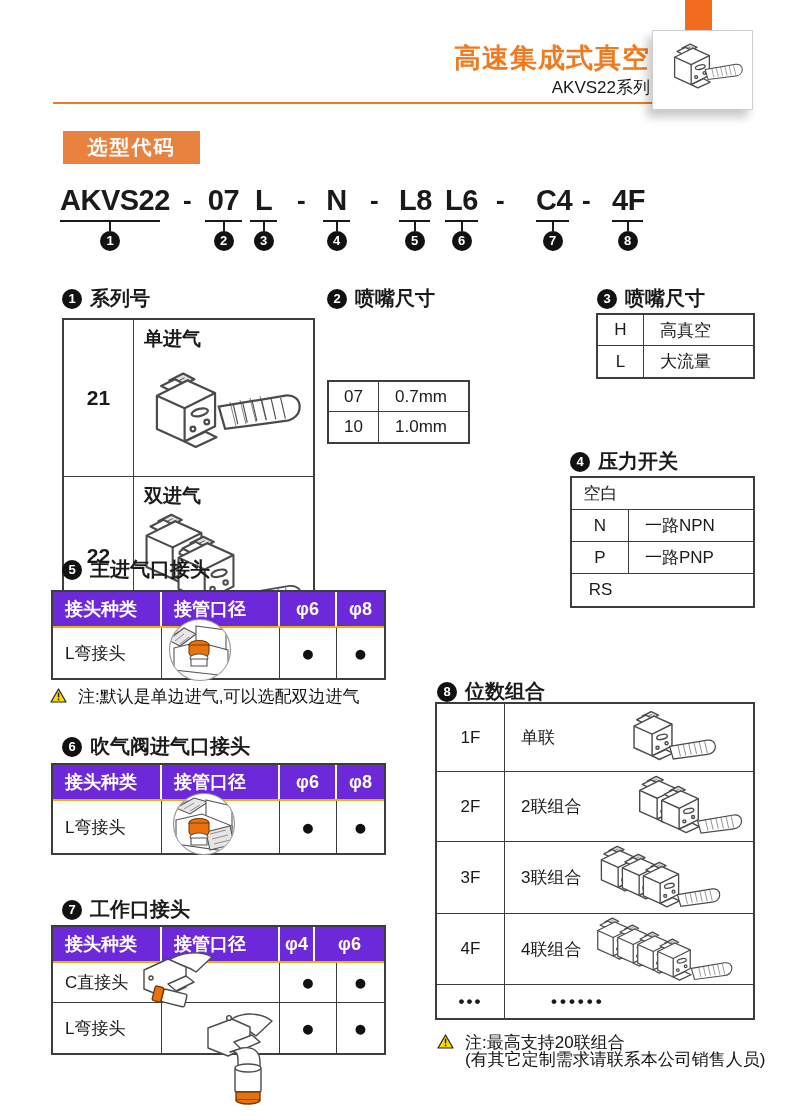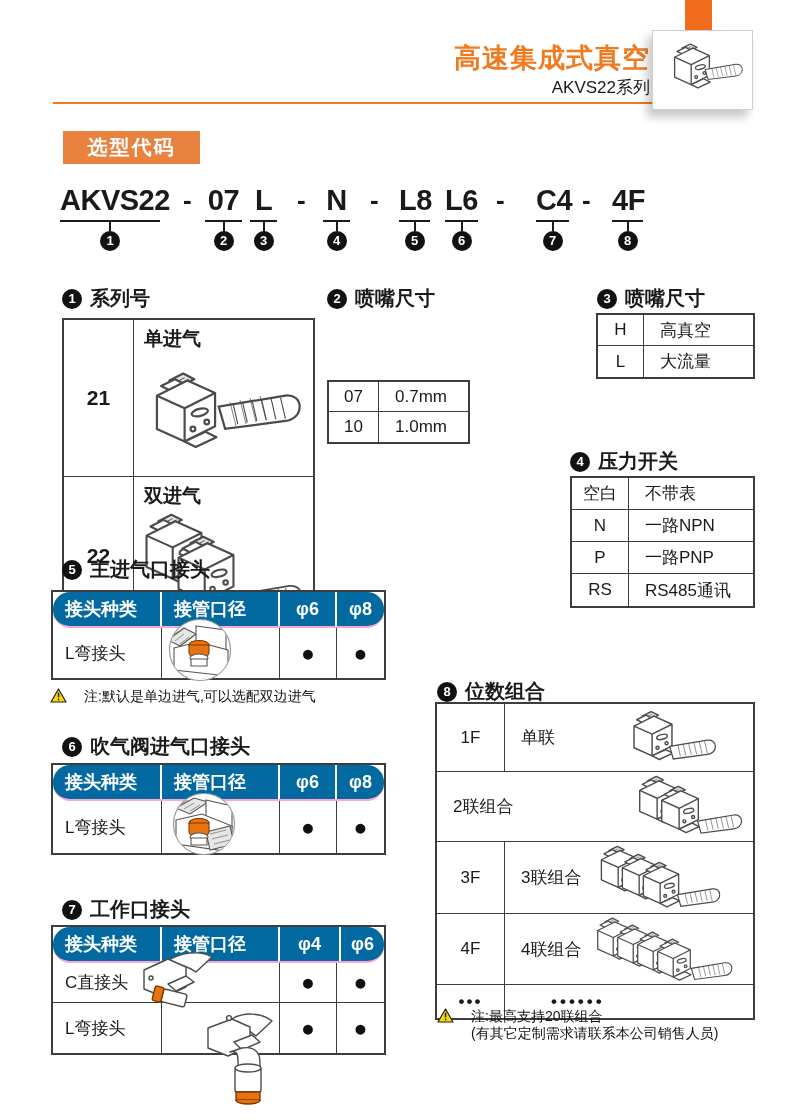--- a/index.html
+++ b/index.html
@@ -37,29 +37,29 @@
   .trow:last-child { border-bottom:none; }
   .tc { border-right:1.5px solid #3d3d3d; display:flex; align-items:center; position:relative; }
   .tc:last-child { border-right:none; }
   .tc.center { justify-content:center; }
   .code-cell { font-size:17px; }
   .val-cell  { font-size:17px; padding-left:16px; }
   .big-code  { font-size:21px; font-weight:bold; }
   .row-label { position:absolute; left:10px; top:6px; font-size:19px; font-weight:bold; }
   
   .htbl { position:absolute; border:2px solid #3d3d3d; background:#fff; }
-  .thead { display:flex; background:#0369a1; border-bottom:2px solid #f9a8d4;border-radius:17px; }
+  .thead { display:flex; background:#6d28d9; border-bottom:2px solid #eab308; }
   .th { color:#fff; font-size:18px; font-weight:bold; display:flex; align-items:center;
         padding-left:12px; border-right:2.5px solid #fff; }
   .th:last-child { border-right:none; }
   .th.center { justify-content:center; padding-left:0; }
   .dot { font-size:23px; line-height:1; color:#111; }
   .type-cell { font-size:17px; padding-left:12px; }
   
-  .note { position:absolute; display:flex; align-items:flex-start; gap:17px; font-size:14px; color:#111; }
+  .note { position:absolute; display:flex; align-items:flex-start; gap:11px; font-size:17px; color:#111; }
   .note .txt { line-height:17px; }
   .note .txt2 { line-height:17px; padding-left:0px; }
   
   .abs { position:absolute; }
   svg { display:block; }
 </style>
 </head>
 <body>
 
 <svg width="0" height="0" style="position:absolute" aria-hidden="true">
@@ -249,33 +249,31 @@
     </div>
   </div>
 
   <div class="sec-head" style="left:570px;top:448px">
     <div class="num-badge">4</div>
     <div class="sec-title">压力开关</div>
   </div>
   <div class="tbl" style="left:570px;top:476px;width:185px">
     <div class="trow" style="height:32px">
       <div class="tc center code-cell" style="width:57px">空白</div>
-      <div class="tc val-cell" style="flex:1">不带表</div>
     </div>
     <div class="trow" style="height:32px">
       <div class="tc center code-cell" style="width:57px">N</div>
       <div class="tc val-cell" style="flex:1">一路NPN</div>
     </div>
     <div class="trow" style="height:32px">
       <div class="tc center code-cell" style="width:57px">P</div>
       <div class="tc val-cell" style="flex:1">一路PNP</div>
     </div>
     <div class="trow" style="height:32px">
       <div class="tc center code-cell" style="width:57px">RS</div>
-      <div class="tc val-cell" style="flex:1">RS485通讯</div>
     </div>
   </div>
 
   <div class="sec-head" style="left:62px;top:556px">
     <div class="num-badge">5</div>
     <div class="sec-title">主进气口接头</div>
   </div>
   <div class="htbl" style="left:51px;top:590px;width:335px">
     <div class="thead">
       <div class="th" style="width:109px;height:34px">接头种类</div>
@@ -365,21 +363,21 @@
   </svg>
 
   <div class="sec-head" style="left:62px;top:896px">
     <div class="num-badge">7</div>
     <div class="sec-title">工作口接头</div>
   </div>
   <div class="htbl" style="left:51px;top:925px;width:335px">
     <div class="thead">
       <div class="th" style="width:109px;height:34px">接头种类</div>
       <div class="th" style="width:118px">接管口径</div>
-      <div class="th center" style="width:61px">φ4</div>
+      <div class="th center" style="width:35px">φ4</div>
       <div class="th center" style="flex:1">φ6</div>
     </div>
     <div class="trow" style="height:40px">
       <div class="tc type-cell" style="width:109px">C直接头</div>
       <div class="tc" style="width:118px"></div>
       <div class="tc center" style="width:57px">
           <span class="dot">●</span>
         </div>
       <div class="tc center" style="flex:1">
           <span class="dot">●</span>
@@ -431,20 +429,21 @@
       <div class="tc center code-cell" style="width:68px">1F</div>
       <div class="tc" style="flex:1">
         <span class="val-cell">单联</span>
         <svg class="abs" style="right:28px;top:2px" width="140" height="68" viewBox="0 0 140 68">
           <use href="#sym-unit" x="44" y="2" width="48" height="56"></use>
           <use href="#sym-sil" x="82" y="32" width="52" height="24"></use>
         </svg>
       </div>
     </div>
     <div class="trow" style="height:70px">
+      <div class="tc center code-cell" style="width:68px">2F</div>
       <div class="tc" style="flex:1">
         <span class="val-cell">2联组合</span>
         <svg class="abs" style="right:2px;top:1px" width="160" height="68" viewBox="0 0 160 68">
           <use href="#sym-unit" x="44" y="0" width="46" height="54"></use>
           <use href="#sym-unit" x="66" y="10" width="46" height="54"></use>
           <use href="#sym-sil" x="104" y="40" width="50" height="23"></use>
         </svg>
       </div>
     </div>
     <div class="trow" style="height:72px">
@@ -470,21 +469,21 @@
           <use href="#sym-unit" x="82" y="21" width="42" height="48"></use>
           <use href="#sym-sil" x="118" y="46" width="46" height="21"></use>
         </svg>
       </div>
     </div>
     <div class="trow" style="height:33px">
       <div class="tc center code-cell" style="width:68px;font-weight:bold;letter-spacing:2px">•••</div>
       <div class="tc" style="flex:1;padding-left:46px;font-weight:bold;letter-spacing:3px;font-size:17px">••••••</div>
     </div>
   </div>
-  <div class="note" style="left:437px;top:1008px">
+  <div class="note" style="left:437px;top:1034px">
     <svg width="17" height="15" viewBox="0 0 17 15">
       <polygon points="8.5,1 16,14 1,14" fill="#FFD800" stroke="#222" stroke-width="1.2" stroke-linejoin="round"></polygon>
       <rect x="7.8" y="4.6" width="1.5" height="4.8" fill="#222"></rect>
         <rect x="7.8" y="10.6" width="1.5" height="1.7" fill="#222"></rect>
     </svg>
     <span class="txt">
       <span>注:最高支持20联组合</span><br>
       <span class="txt2">(有其它定制需求请联系本公司销售人员)</span>
     </span>
   </div>

